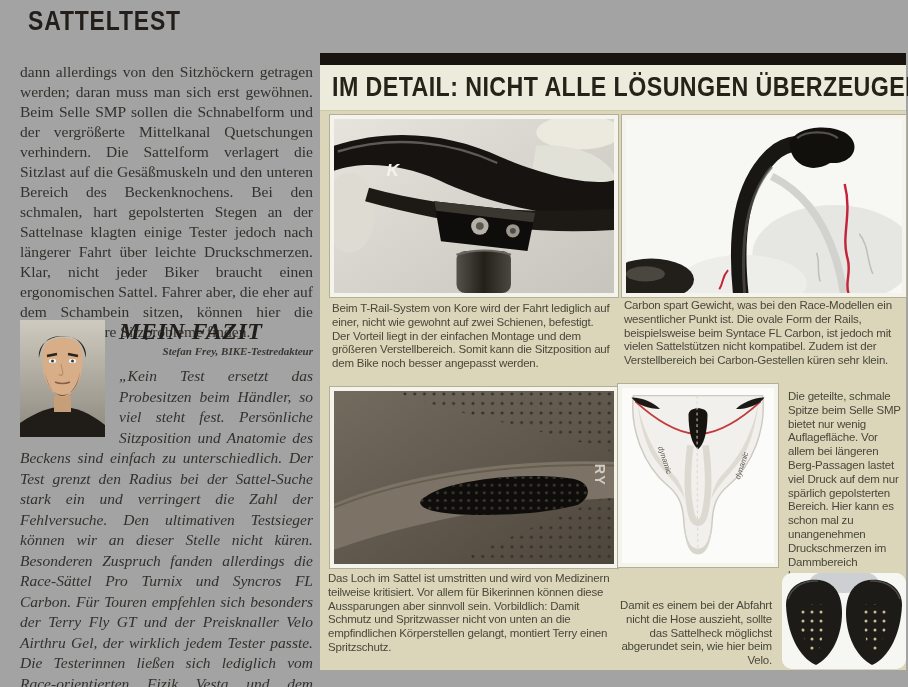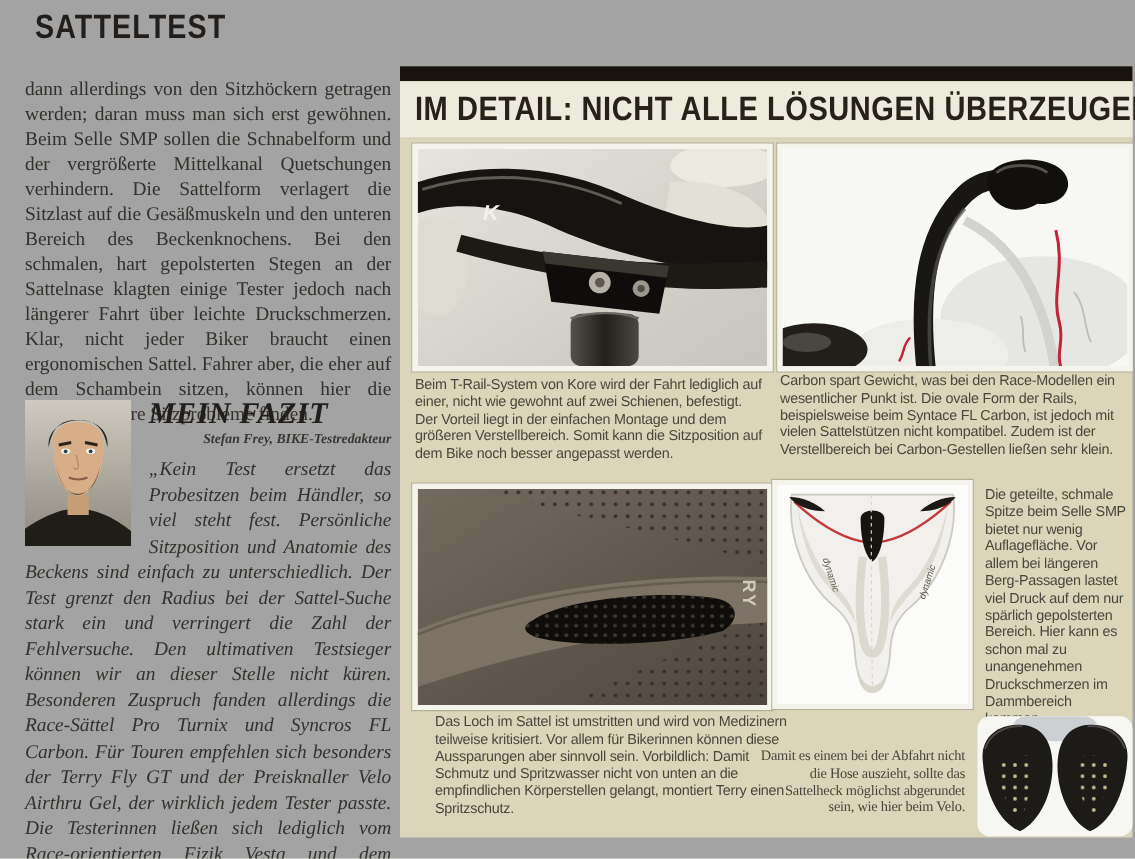--- a/index.html
+++ b/index.html
@@ -126,22 +126,22 @@
     position: absolute;
     font-family: "Liberation Sans", sans-serif;
     font-size: 11.5px;
     line-height: 13.8px;
     letter-spacing: -0.2px;
     color: #49473c;
   }
   .cap-kore   { left: 12px;  top: 249px; width: 280px; }
   .cap-carbon { left: 304px; top: 246px; width: 280px; }
   .cap-smp    { left: 468px; top: 337px; width: 116px; }
-  .cap-loch   { left: 28px;  top: 519px; width: 282px; }
-  .cap-velo   { left: 286px; top: 546px; width: 166px; text-align: right; font-family: Liberation Serif, serif; }
+  .cap-loch   { left: 8px;  top: 519px; width: 282px; }
+  .cap-velo   { left: 286px; top: 546px; width: 166px; text-align: right; }
 </style>
 </head>
 <body>
 
 <div class="page">
 
   <h1 class="kicker">SATTELTEST</h1>
 
   <div class="left-col">
     <p class="body-par">dann allerdings von den Sitzhöckern getragen werden; daran muss man sich erst gewöhnen. Beim Selle SMP sollen die Schnabelform und der vergrößerte Mittelkanal Quetschungen verhindern. Die Sattelform verlagert die Sitzlast auf die Gesäßmuskeln und den unteren Bereich des Beckenknochens. Bei den schmalen, hart gepolsterten Stegen an der Sattelnase klagten einige Tester jedoch nach längerer Fahrt über leichte Druckschmerzen. Klar, nicht jeder Biker braucht einen ergonomischen Sattel. Fahrer aber, die eher auf dem Schambein sitzen, können hier die Lösung für ihre Sitzprobleme finden.</p>
@@ -226,21 +226,21 @@
         <path d="M176,20 C186,12 208,12 218,20" stroke="#54514b" stroke-width="2.5" fill="none"></path>
         <ellipse cx="26" cy="168" rx="44" ry="22" fill="#221f1b"></ellipse>
         <ellipse cx="20" cy="162" rx="20" ry="8" fill="#4a4741"></ellipse>
         <path d="M225,68 C233,100 221,122 228,146 C232,160 225,172 229,182" stroke="#c2243a" stroke-width="2.5" fill="none"></path>
         <path d="M96,178 C101,170 98,166 105,158" stroke="#c2243a" stroke-width="2" fill="none"></path>
         <path d="M240,120 C250,132 248,150 254,162 M196,140 C200,150 196,160 200,170" stroke="#bdbdb9" stroke-width="1.5" fill="none"></path>
       </svg>
     </figure>
 
     <p class="caption cap-kore">Beim T-Rail-System von Kore wird der Fahrt lediglich auf einer, nicht wie gewohnt auf zwei Schienen, befestigt. Der Vorteil liegt in der einfachen Montage und dem größeren Verstellbereich. Somit kann die Sitzposition auf dem Bike noch besser angepasst werden.</p>
-    <p class="caption cap-carbon">Carbon spart Gewicht, was bei den Race-Modellen ein wesentlicher Punkt ist. Die ovale Form der Rails, beispielsweise beim Syntace FL Carbon, ist jedoch mit vielen Sattelstützen nicht kompatibel. Zudem ist der Verstellbereich bei Carbon-Gestellen ließen sehr klein.</p>
+    <p class="caption cap-carbon">Carbon spart Gewicht, was bei den Race-Modellen ein wesentlicher Punkt ist. Die ovale Form der Rails, beispielsweise beim Syntace FL Carbon, ist jedoch mit vielen Sattelstützen nicht kompatibel. Zudem ist der Verstellbereich bei Carbon-Gestellen küren sehr klein.</p>
 
     <figure class="photo ph-terry">
       <svg viewBox="0 0 288 181" preserveAspectRatio="none">
         <defs>
           <linearGradient id="tbg" x1="0" y1="0" x2="1" y2="1">
             <stop offset="0" stop-color="#746b5f"></stop>
               <stop offset="1" stop-color="#4d463c"></stop>
           </linearGradient>
           <pattern id="tdots" width="10" height="10" patternUnits="userSpaceOnUse">
             <circle cx="3" cy="3" r="1.6" fill="#352f27"></circle>

